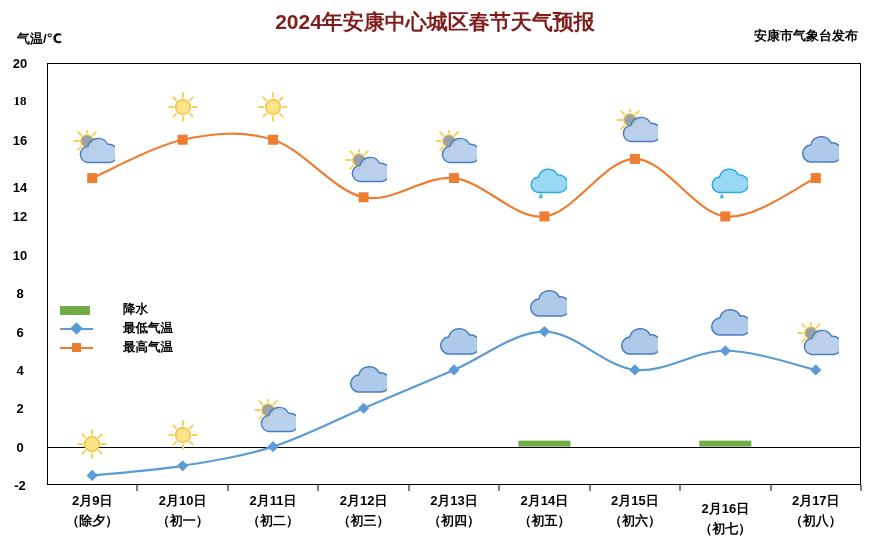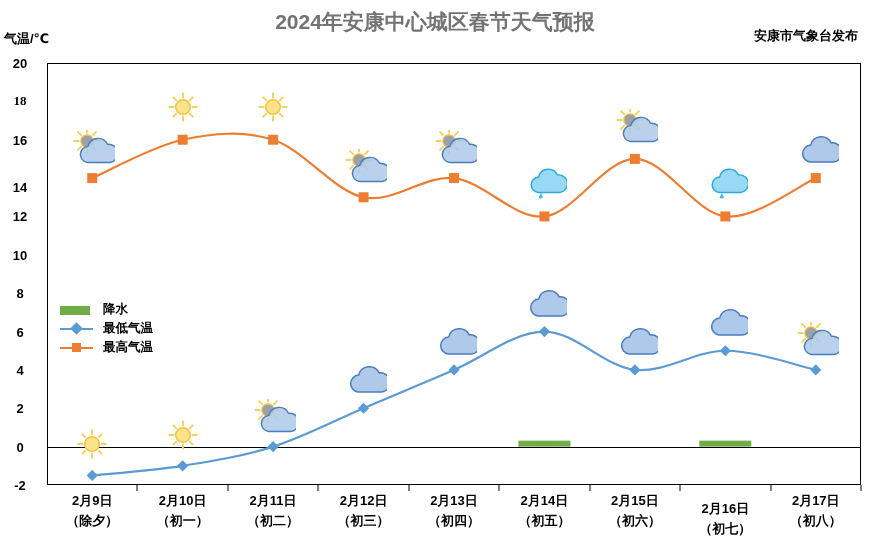--- a/index.html
+++ b/index.html
@@ -7,29 +7,29 @@
     width:870px;height:541px;
     background:#ffffff;
     font-family:"Liberation Sans","DejaVu Sans",sans-serif;
     overflow:hidden;position:relative;
   }
   #root{position:absolute;left:0;top:0;width:870px;height:541px;}
 
   .chart-title{
     position:absolute;left:0;top:8px;width:870px;
     text-align:center;
-    font-size:21px;font-weight:bold;color:#737373;
+    font-size:21px;font-weight:bold;color:#7f1d1d;
     letter-spacing:0px;
   }
   .publisher{
     position:absolute;right:12px;top:27px;
     font-size:13px;font-weight:bold;color:#000;
   }
   .yaxis-title{
-    position:absolute;left:4px;top:30px;
+    position:absolute;left:17px;top:30px;
     font-size:13px;font-weight:bold;color:#000;
   }
 
   
   .plot-frame{
     position:absolute;left:47px;top:63px;
     width:814px;height:422px;
     border:1.4px solid #000;
     box-sizing:border-box;
     background:#fff;
@@ -58,21 +58,21 @@
     position:absolute;width:0;height:6px;
     border-left:1.2px solid #000;
     transform:translateX(-50%);
   }
 
   
   .legend{
     position:absolute;left:58px;top:300px;
     font-size:12.5px;font-weight:bold;color:#000;
   }
-  .legend-row{display:flex;align-items:center;height:19px;}
+  .legend-row{display:flex;align-items:center;height:19px;gap:20px;}
   .legend-key{width:40px;height:14px;position:relative;margin-right:5px;}
   .lk-bar{position:absolute;left:2px;top:3px;width:30px;height:9px;background:#70ad47;}
   .lk-line{position:absolute;left:2px;top:6px;width:33px;height:2.2px;}
   .lk-line.blue{background:#5b9bd5;}
   .lk-line.orange{background:#ed7d31;}
   .lk-mk{position:absolute;left:14px;top:2px;width:9px;height:9px;}
   .lk-mk.diamond{background:#5b9bd5;transform:rotate(45deg);}
   .lk-mk.square{background:#ed7d31;}
   .legend-label{white-space:nowrap;}
 

